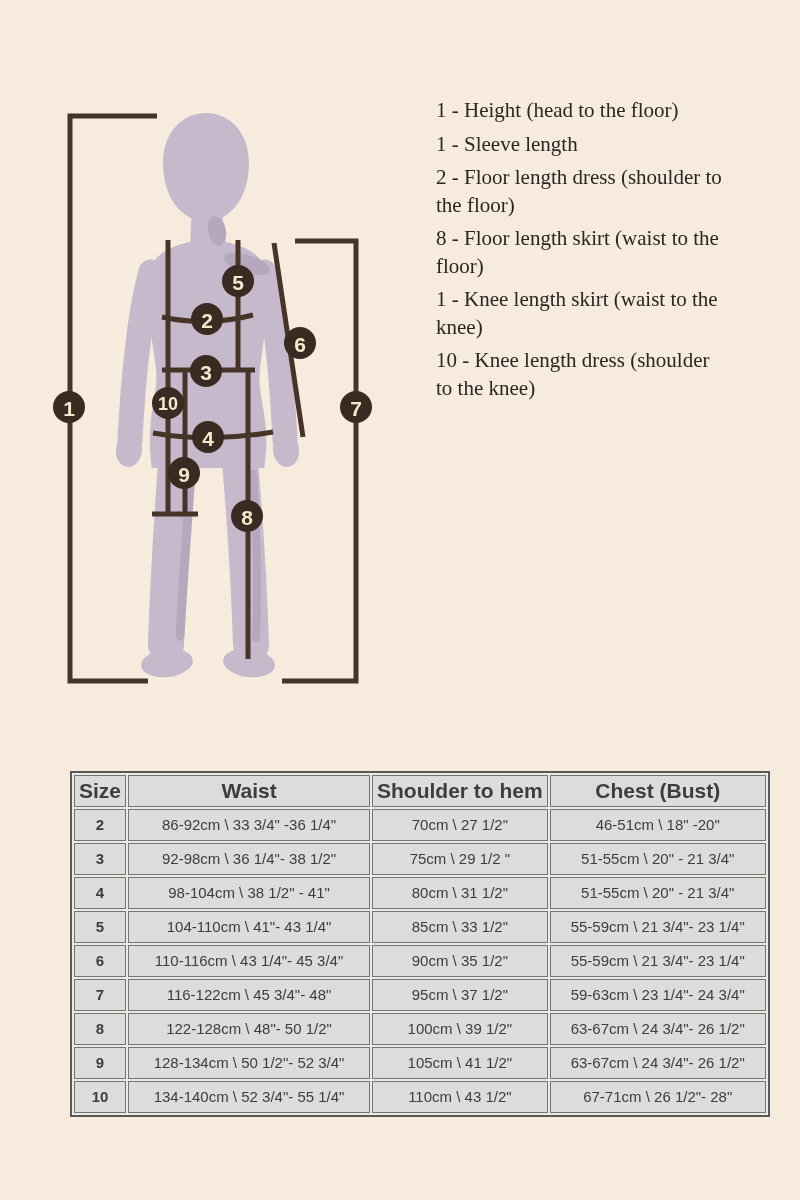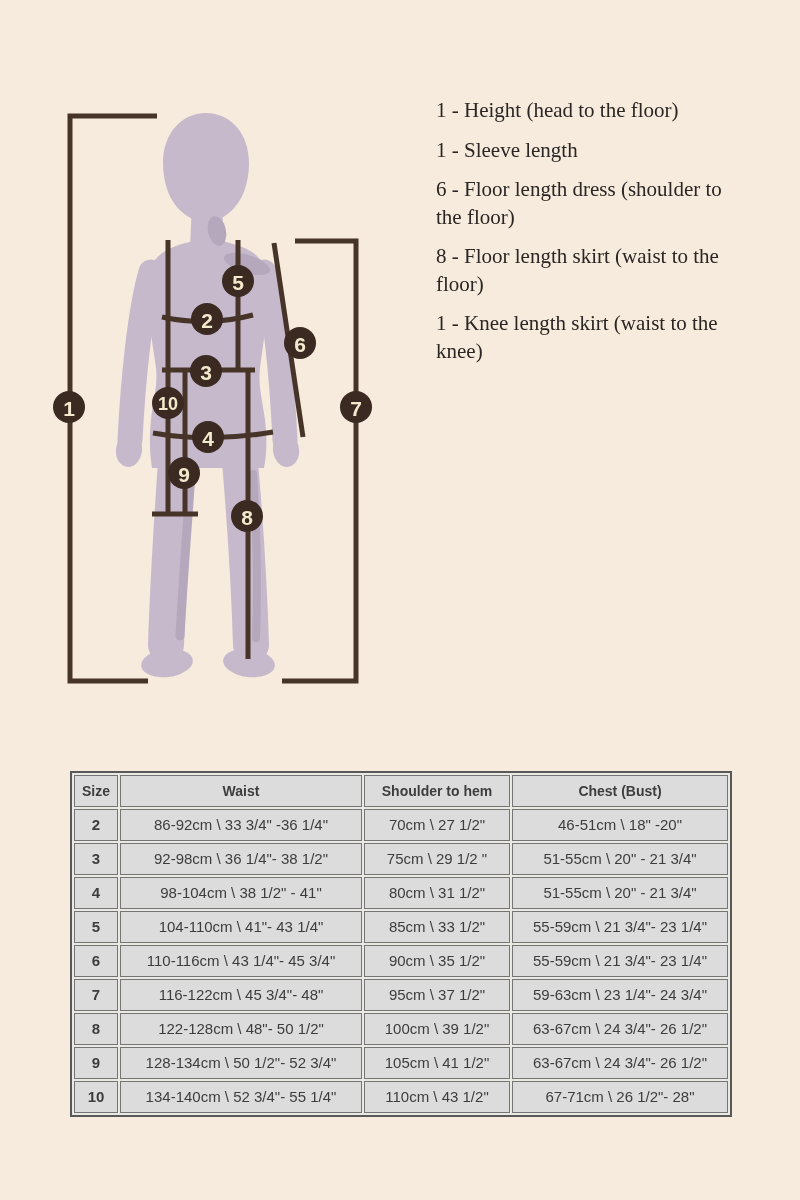--- a/index.html
+++ b/index.html
@@ -37,21 +37,21 @@
   .marker-num.small { font-size: 18px; }
 
   
   .legend {
     position: absolute;
     left: 436px;
     top: 97px;
     width: 360px;
     display: flex;
     flex-direction: column;
-    gap: 12px;
+    gap: 6px;
   }
   .legend-item {
     font-family: "Liberation Serif", serif;
     font-size: 21px;
     line-height: 1.31;
     color: var(--legend-text, #2b2624);
     white-space: pre-line;
   }
 
   
@@ -69,21 +69,21 @@
     background: var(--table-cell-bg, #dcdcdc);
     color: var(--table-text, #3d3d3d);
     text-align: center;
     vertical-align: middle;
     padding: 5px 4px;
     line-height: 20px;
     font-size: 15px;
     overflow: hidden;
     white-space: nowrap;
   }
-  table.size-table th { font-weight: bold; font-size: 14px; margin-left: 32px; }
+  table.size-table th { font-weight: bold; font-size: 21px; margin-left: 32px; }
   table.size-table td.size-cell { font-weight: bold; }
 </style>
 </head>
 <body>
 
 <div class="page">
 
   <svg class="diagram-svg" width="420" height="760" viewBox="0 0 420 760">
 
     <g>
@@ -171,26 +171,28 @@
         <g>
           <circle class="marker-circle" cx="168" cy="403" r="16"></circle>
           <text class="marker-num small" x="168" y="404">10</text>
         </g>
       </g>
   </svg>
 
   <div class="legend">
       <div class="legend-item">1 - Height (head to the floor)</div>
       <div class="legend-item">1 - Sleeve length</div>
-      <div class="legend-item">6 - Floor length dress (shoulder to
+      <div class="legend-item">2 - Floor length dress (shoulder to
 the floor)</div>
       <div class="legend-item">8 - Floor length skirt (waist to the
 floor)</div>
       <div class="legend-item">1 - Knee length skirt (waist to the
 knee)</div>
+      <div class="legend-item">10 - Knee length dress (shoulder
+to the knee)</div>
     </div>
 
   <div class="table-wrap">
     <table class="size-table">
       <colgroup>
         <col style="width:44px">
         <col style="width:242px">
         <col style="width:146px">
         <col style="width:216px">
       </colgroup>

